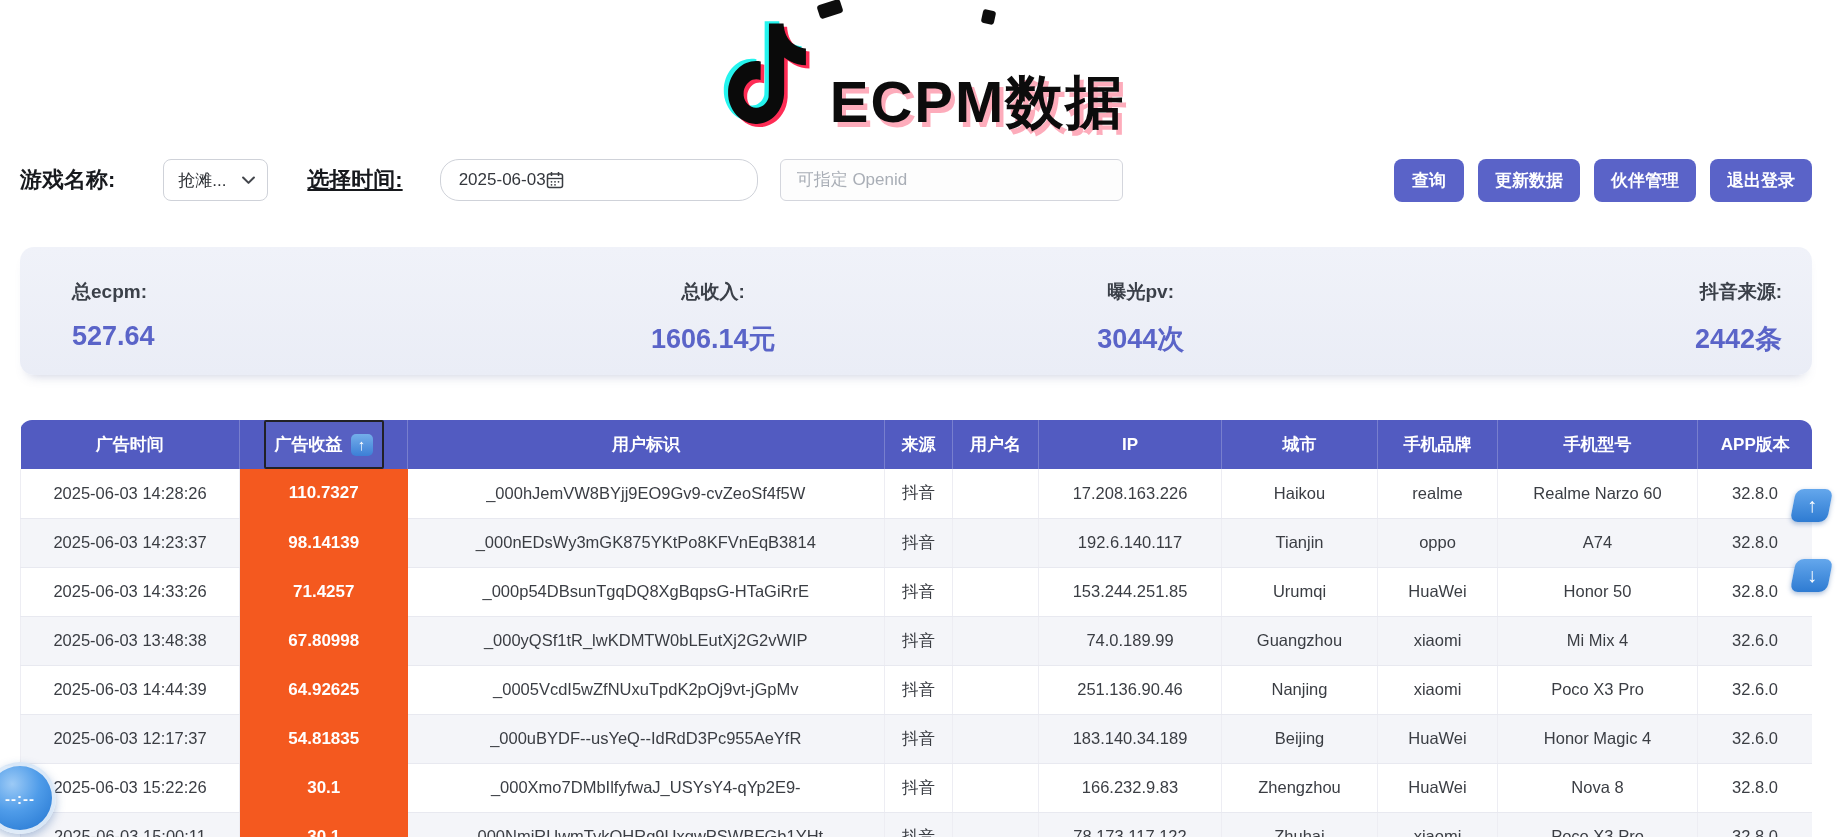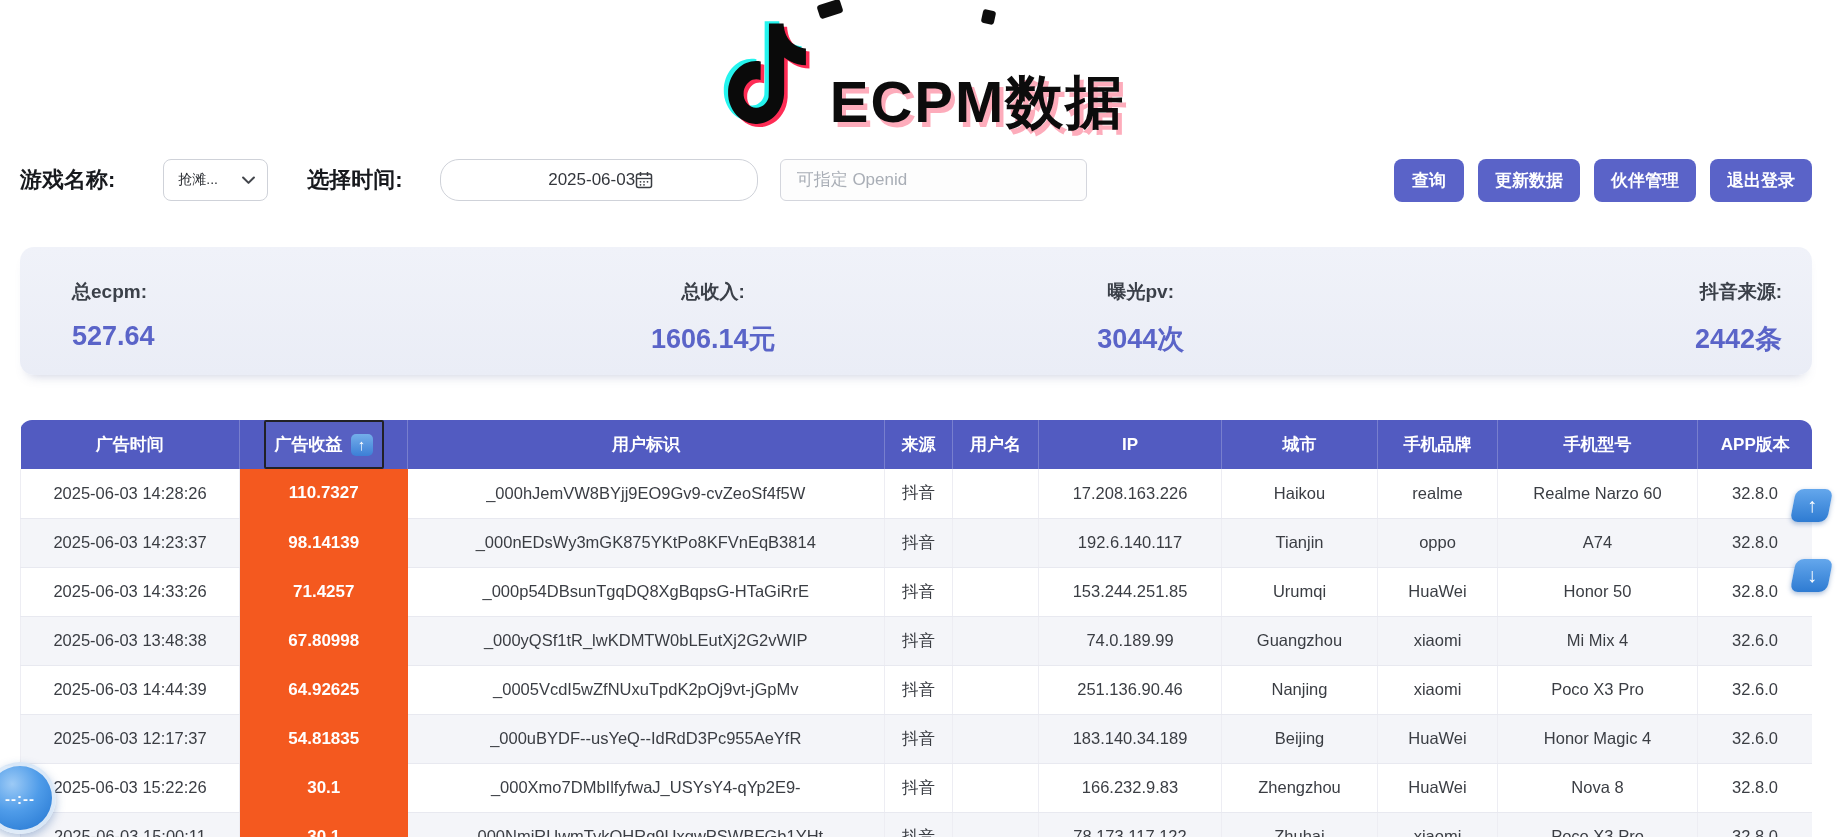--- a/index.html
+++ b/index.html
@@ -15,30 +15,30 @@
   
   .logo-row { margin-top:14px; height:120px; display:flex; justify-content:center; align-items:flex-end; gap:10px; }
   .tiktok-logo { width:106px; height:118px; }
   .title { font-size:58px; line-height:1.1; font-weight:900; color:#0c0c0c; letter-spacing:2px;
     text-shadow:4px 5px 0 rgba(250,70,105,0.45); }
 
   
   .filter-row { margin-top:24px; height:44px; display:flex; align-items:center; padding:0 27px 0 20px; }
   .flabel { font-size:22px; font-weight:bold; color:#17191d; }
   .flabel.game { margin-right:48px; }
-  .flabel.time { margin-right:37px; }
+  .flabel.time { margin-right:37px;text-decoration:underline; }
   .select { width:105px; height:42px; border:1px solid #cfd2d9; border-radius:8px; background:#fff;
     display:flex; align-items:center; justify-content:space-between; padding:0 12px 0 14px;
-    font-size:14px; color:#2c2f34; margin-right:39px; cursor:pointer; }
+    font-size:17px; color:#2c2f34; margin-right:39px; cursor:pointer; }
   .chev { width:13px; height:9px; }
   .date-input { width:318px; height:42px; border:1px solid #cfd2d9; border-radius:19px; background:#fff;
-    display:flex; align-items:center; justify-content:center; padding:0 14px 0 18px;
+    display:flex; align-items:center; justify-content:flex-start; padding:0 14px 0 18px;
     font-size:17px; color:#34373d; margin-right:22px; cursor:pointer; }
   .cal { width:18px; height:18px; }
-  .openid { width:307px; height:42px; border:1px solid #d4d6dd; border-radius:6px; background:#fdfdfd;
+  .openid { width:343px; height:42px; border:1px solid #d4d6dd; border-radius:6px; background:#fdfdfd;
     font-size:17px; color:#34373d; padding:16px 16px; outline:none;
     font-family:"Liberation Sans","DejaVu Sans",sans-serif; }
   .openid::placeholder { color:#a9aeb6; }
   .btns { margin-left:auto; display:flex; gap:14px; }
   .btns button { height:43px; padding:0 17px; min-width:70px; border:none; border-radius:8px;
     background:#5a63c8; color:#fff; font-size:17px; font-weight:bold; cursor:pointer;
     font-family:"Liberation Sans","DejaVu Sans",sans-serif; }
 
   
   .stats { margin:45px 27px 0 20px; height:128px; border-radius:14px;

